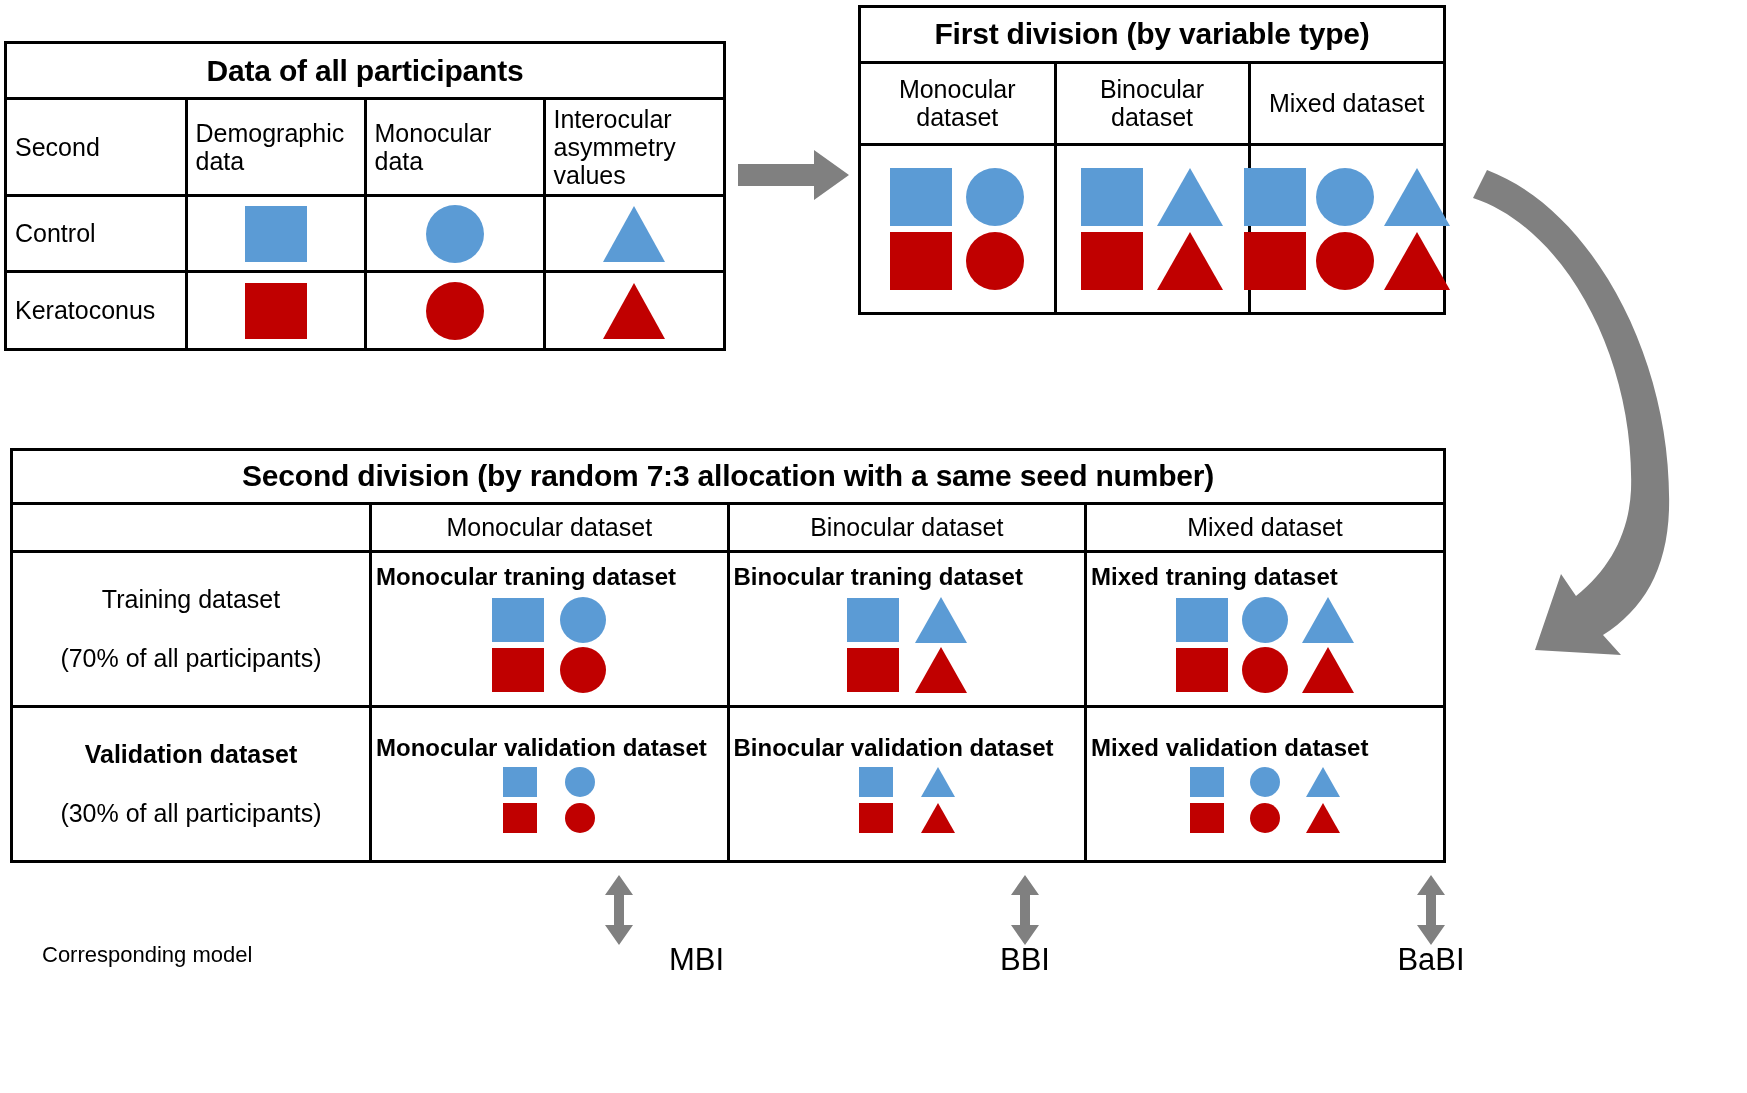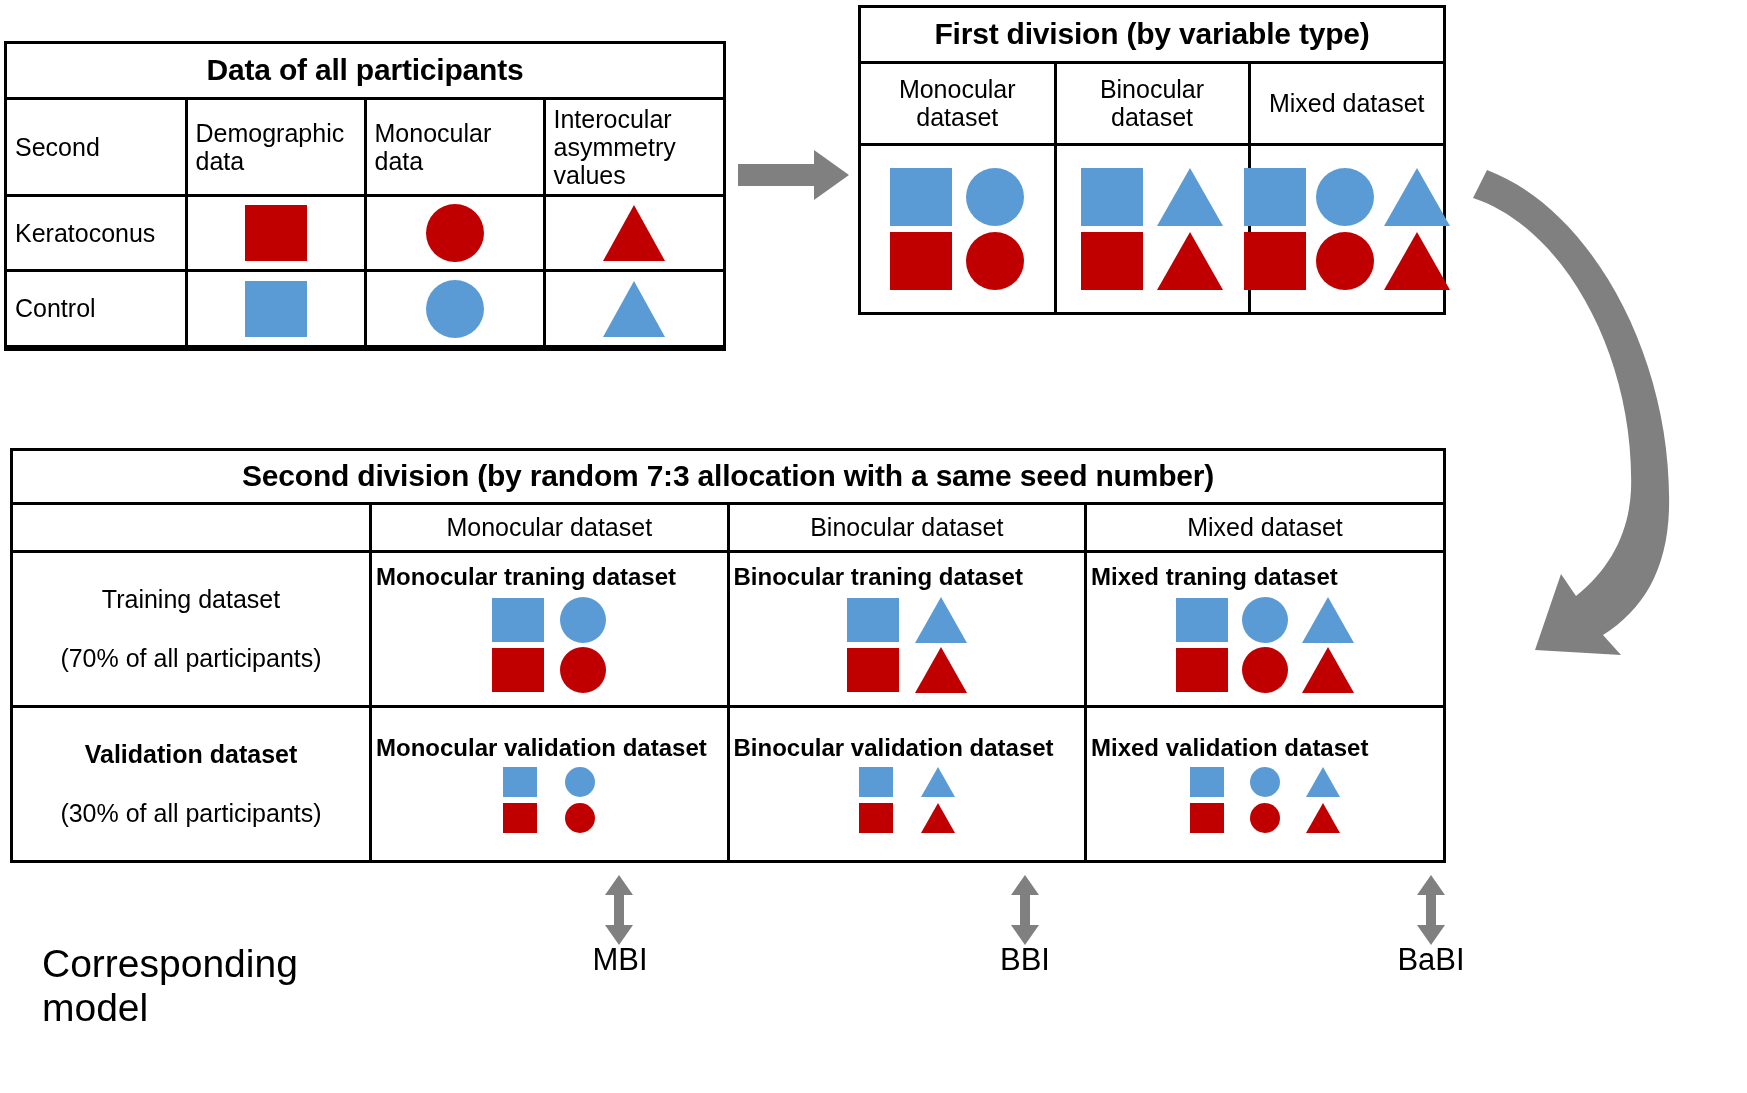--- a/index.html
+++ b/index.html
@@ -47,70 +47,70 @@
   .red.ci { background:#C00000; }
   .red.tr { border-bottom-color:#C00000; }
 
   .cellshapes { display:flex; flex-direction:column; align-items:center; justify-content:center; gap:6px; }
 
   
   .harrow { position:absolute; }
   .varrow { position:absolute; }
 
   .model-label { position:absolute; font-size:31px; text-align:center; }
-  .corr-label { position:absolute; font-size:39px; }
+  .corr-label { position:absolute; font-size:22px; }
 </style>
 </head>
 <body>
 
 <div class="panel" style="left:4px; top:5px; width:722px; height:310px;margin-top:36px;">
   <table class="tbl">
     <tbody>
         <tr>
       <td class="title-cell nobl nobr nobt" colspan="4" style="height:54px;">Data of all participants</td>
     </tr>
     <tr style="height:96px;">
       <td class="hdr-cell-l nobl" style="width:182px;">Second</td>
       <td class="hdr-cell-l" style="width:188px;">Demographic data</td>
       <td class="hdr-cell-l" style="width:164px;">Monocular data</td>
       <td class="hdr-cell-l nobr">Interocular asymmetry values</td>
     </tr>
     <tr style="height:75px;">
+      <td class="lbl-cell nobl">Control</td>
+      <td>
+        <div class="shape-row">
+          <span class="sq" style="width:62px;height:56px;"></span>
+        </div>
+      </td>
+      <td>
+        <div class="shape-row">
+          <span class="ci" style="width:58px;height:58px;"></span>
+        </div>
+      </td>
+      <td class="nobr">
+        <div class="shape-row">
+          <span class="tr" style="border-left-width:31px;border-right-width:31px;border-bottom-width:56px;"></span>
+        </div>
+      </td>
+    </tr>
+    <tr style="height:75px;">
       <td class="lbl-cell nobl nobb">Keratoconus</td>
       <td class="nobb">
         <div class="shape-row">
           <span class="sq red" style="width:62px;height:56px;"></span>
         </div>
       </td>
       <td class="nobb">
         <div class="shape-row">
           <span class="ci red" style="width:58px;height:58px;"></span>
         </div>
       </td>
       <td class="nobr nobb">
         <div class="shape-row">
           <span class="tr red" style="border-left-width:31px;border-right-width:31px;border-bottom-width:56px;"></span>
-        </div>
-      </td>
-    </tr>
-    <tr style="height:75px;">
-      <td class="lbl-cell nobl">Control</td>
-      <td>
-        <div class="shape-row">
-          <span class="sq" style="width:62px;height:56px;"></span>
-        </div>
-      </td>
-      <td>
-        <div class="shape-row">
-          <span class="ci" style="width:58px;height:58px;"></span>
-        </div>
-      </td>
-      <td class="nobr">
-        <div class="shape-row">
-          <span class="tr" style="border-left-width:31px;border-right-width:31px;border-bottom-width:56px;"></span>
         </div>
       </td>
     </tr>
   </tbody>
     </table>
 </div>
 
 <svg class="harrow" style="left:738px; top:148px;" width="112" height="54" viewBox="0 0 112 54">
   <polygon points="0,16 76,16 76,2 111,27 76,52 76,38 0,38" fill="#808080"></polygon>
 </svg>
@@ -299,15 +299,15 @@
 </svg>
 <svg class="varrow" style="left:1005px; top:875px;" width="40" height="70" viewBox="0 0 40 70">
   <polygon points="20,0 34,20 25,20 25,50 34,50 20,70 6,50 15,50 15,20 6,20" fill="#808080"></polygon>
 </svg>
 <svg class="varrow" style="left:1411px; top:875px;" width="40" height="70" viewBox="0 0 40 70">
   <polygon points="20,0 34,20 25,20 25,50 34,50 20,70 6,50 15,50 15,20 6,20" fill="#808080"></polygon>
 </svg>
 
 <div class="corr-label" style="left:42px; top:942px; width:330px;">Corresponding model</div>
 
-<div class="model-label" style="left:500px; top:942px; width:240px;">MBI</div>
+<div class="model-label" style="left:484px; top:942px; width:240px;text-align:right;">MBI</div>
 <div class="model-label" style="left:905px; top:942px; width:240px;">BBI</div>
 <div class="model-label" style="left:1311px; top:942px; width:240px;">BaBI</div>
 
 </body></html>

